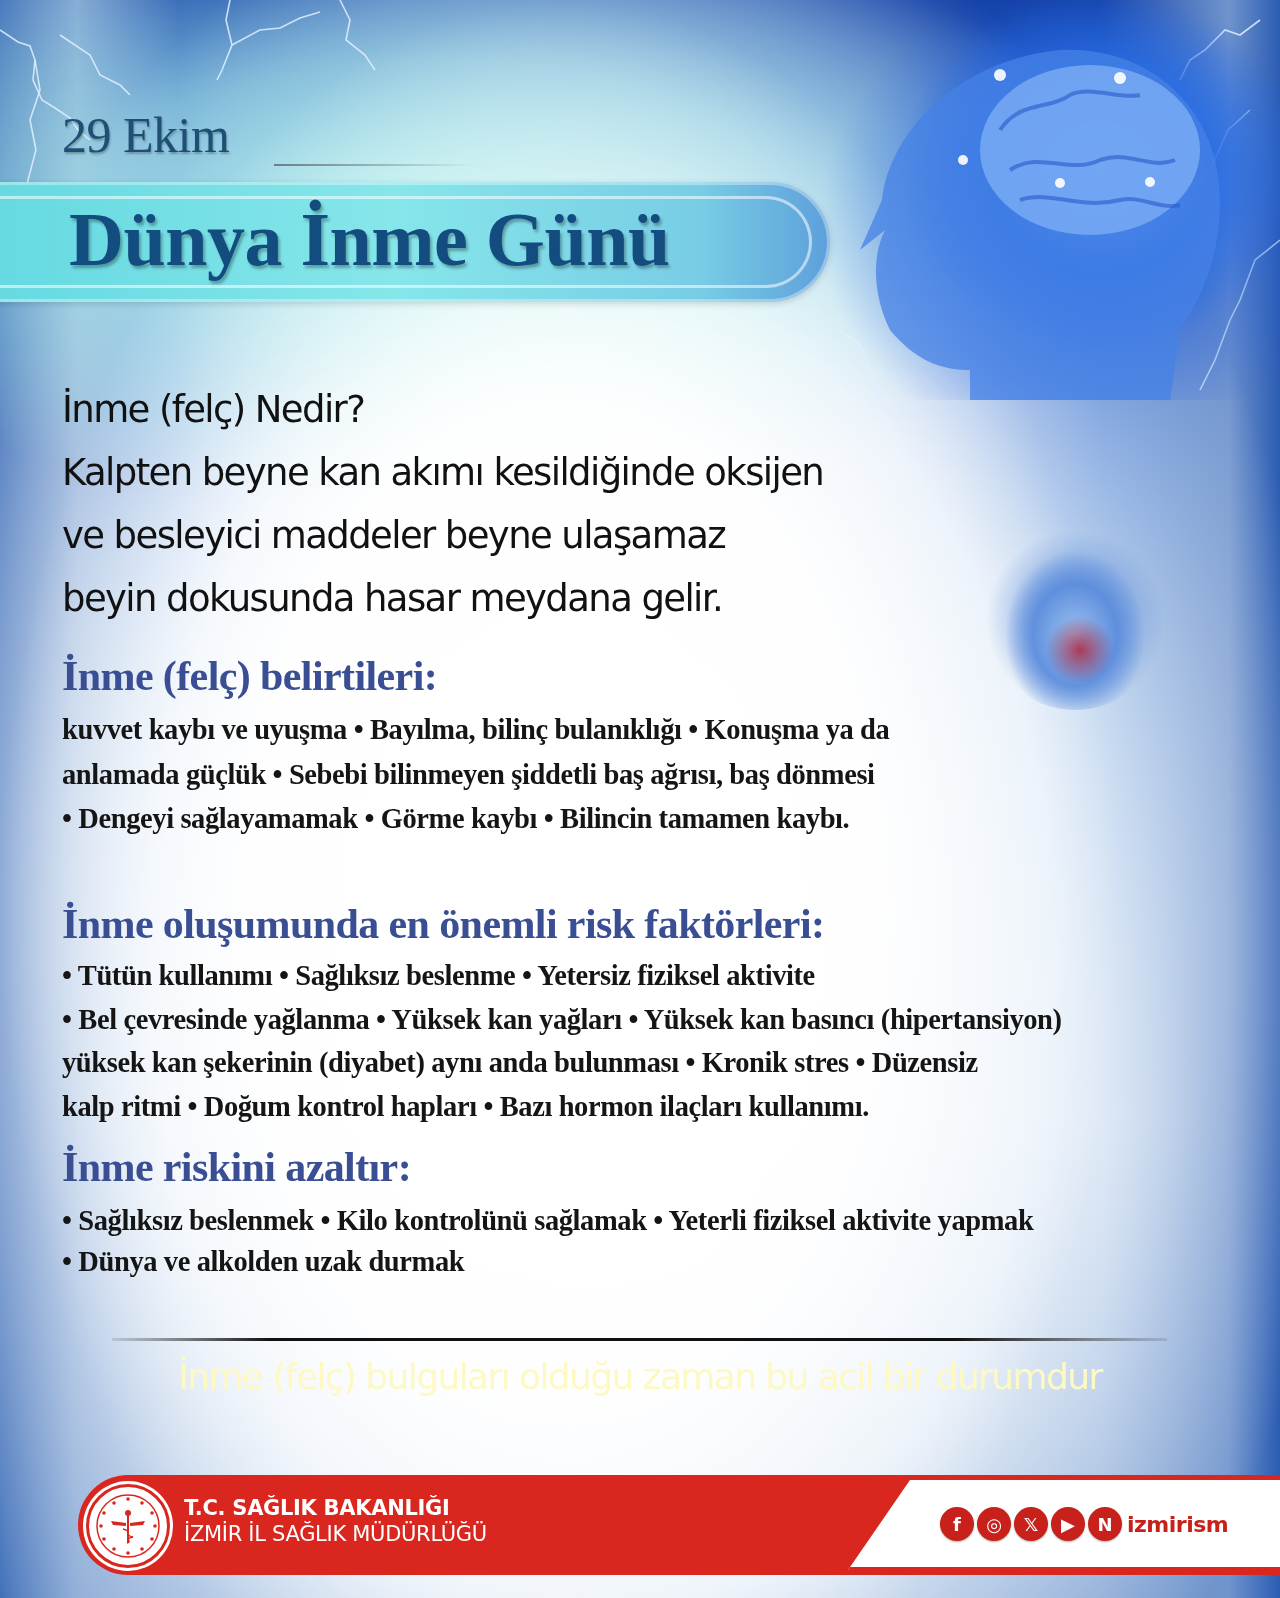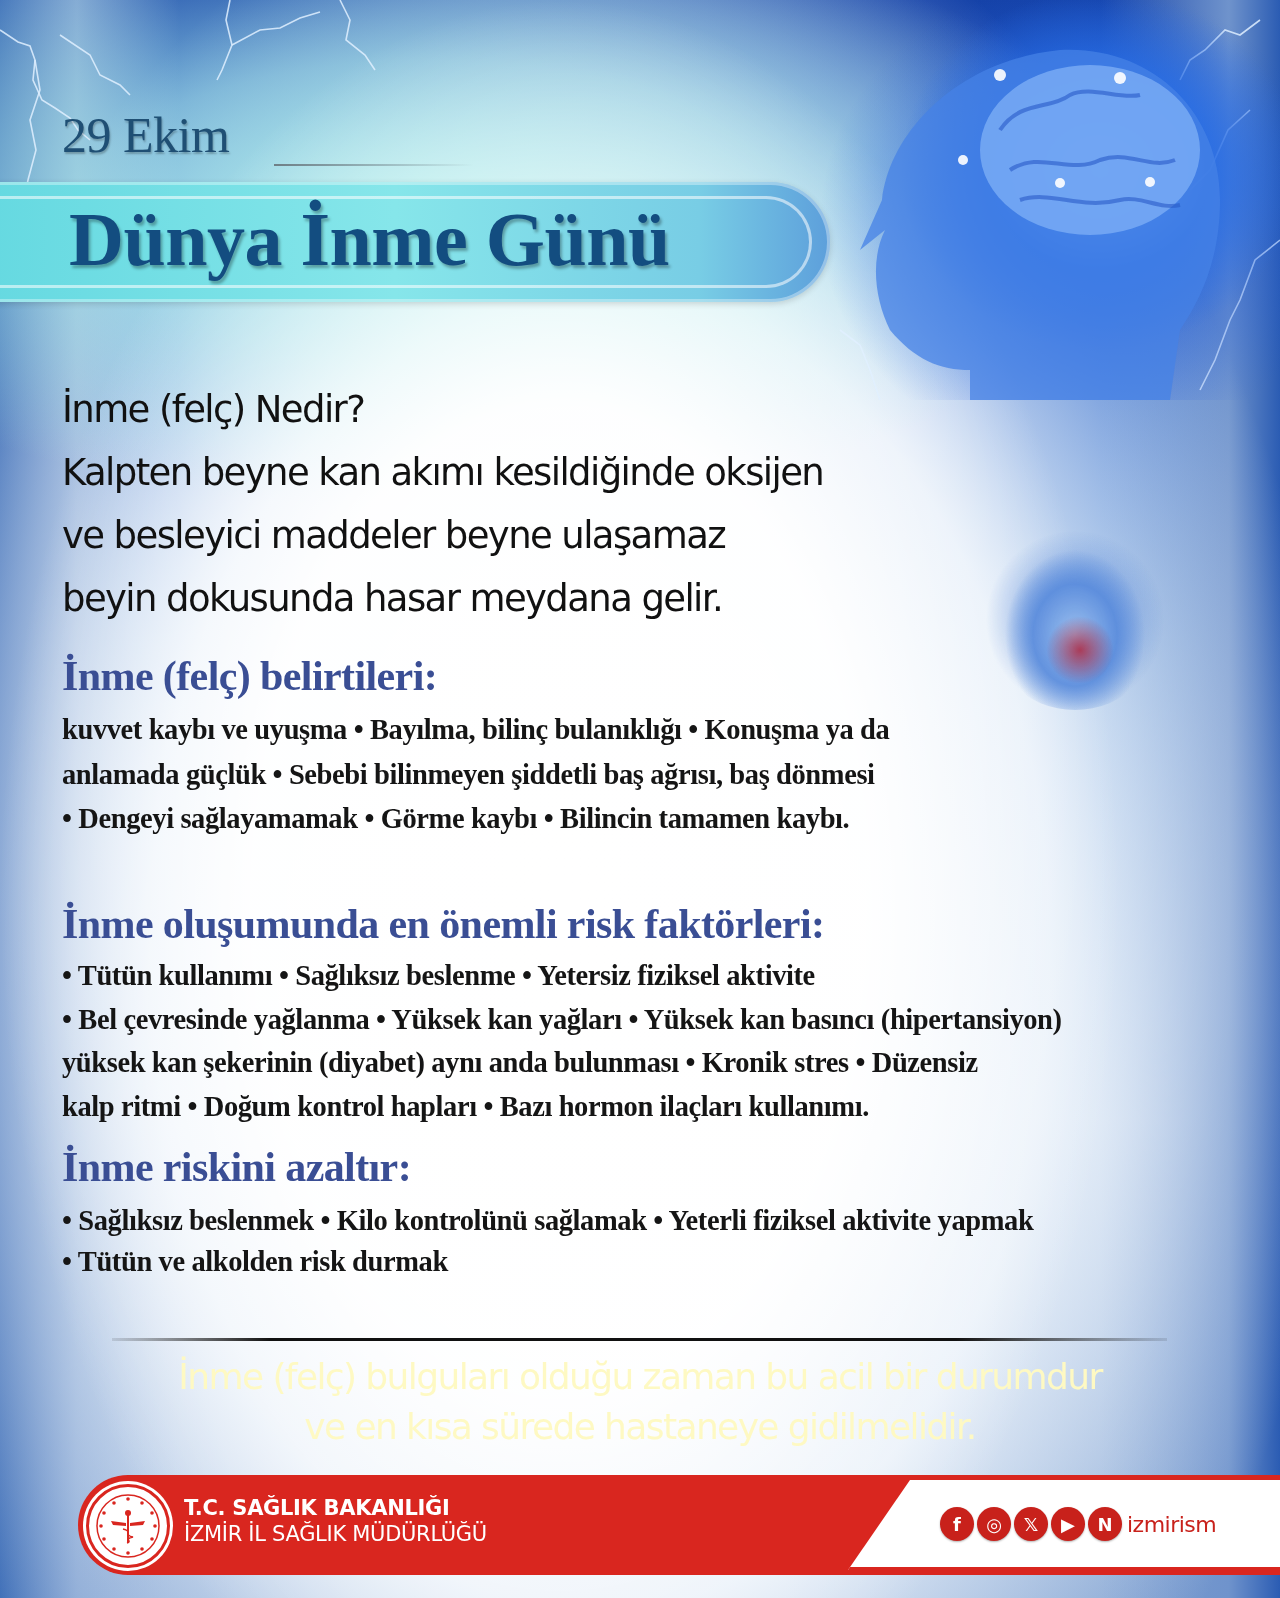--- a/index.html
+++ b/index.html
@@ -125,20 +125,21 @@
   .social-icon {
     width: 34px; height: 34px; border-radius: 50%; background: #c8211b;
     display: flex; align-items: center; justify-content: center;
     color: #fff; font-family: "DejaVu Sans", sans-serif; font-weight: bold; font-size: 18px;
     box-shadow: 0 1px 2px rgba(0,0,0,0.3);
   }
   .social-handle {
     margin-left: 2px;
     font-family: "DejaVu Sans", sans-serif; font-size: 22px; color: #c8211b;
     letter-spacing: -0.5px;
+    font-weight: bold;
   }
 </style>
 </head>
 <body>
 
 <div class="bg"></div>
 
 <svg class="bolt" style="left:0;top:0" width="1280" height="420" viewBox="0 0 1280 420">
   <g fill="none" stroke="rgba(225,240,255,0.85)" stroke-width="1.6">
     <path d="M0 30 L18 42 L30 46 L35 60 L33 80 L42 100 L55 108 L70 118 L78 130 L90 140"></path>
@@ -198,28 +199,27 @@
 <div class="section-body" style="top:954px; line-height:43.5px">
   <div>• Tütün kullanımı • Sağlıksız beslenme • Yetersiz fiziksel aktivite</div>
   <div>• Bel çevresinde yağlanma • Yüksek kan yağları • Yüksek kan basıncı (hipertansiyon)</div>
   <div>yüksek kan şekerinin (diyabet) aynı anda bulunması • Kronik stres • Düzensiz</div>
   <div>kalp ritmi • Doğum kontrol hapları • Bazı hormon ilaçları kullanımı.</div>
 </div>
 
 <div class="section-heading" style="top:1143px">İnme riskini azaltır:</div>
 <div class="section-body" style="top:1200px; line-height:41px">
   <div>• Sağlıksız beslenmek • Kilo kontrolünü sağlamak • Yeterli fiziksel aktivite yapmak</div>
-  <div>• Tütün ve alkolden risk durmak</div>
+  <div>• Dünya ve alkolden uzak durmak</div>
 </div>
 
 <div class="divider"></div>
 
 <div class="closing">
   <div>İnme (felç) bulguları olduğu zaman bu acil bir durumdur</div>
-  <div>ve en kısa sürede hastaneye gidilmelidir.</div>
 </div>
 
 <div class="footer-red"></div>
 <div class="footer-white"></div>
 
 <div class="logo-seal">
   <svg width="70" height="70" viewBox="0 0 70 70">
     <circle cx="35" cy="35" r="31" fill="none" stroke="#d9261f" stroke-width="1.5"></circle>
     <g fill="#d9261f">
       <circle cx="35" cy="8" r="1.8"></circle>

